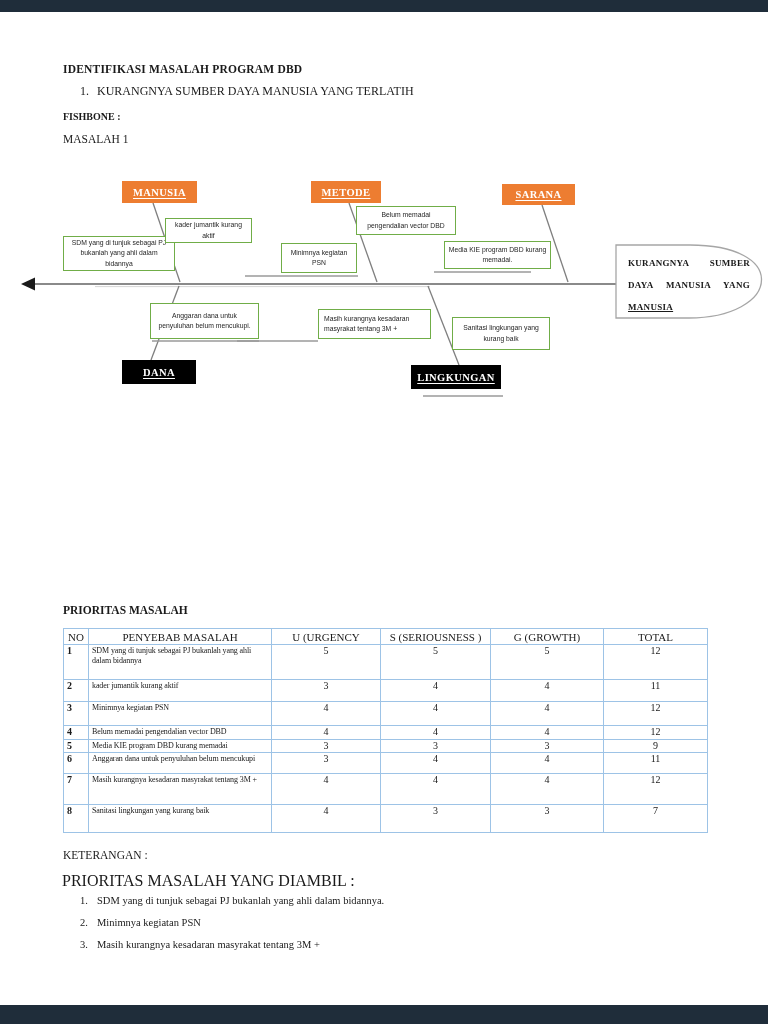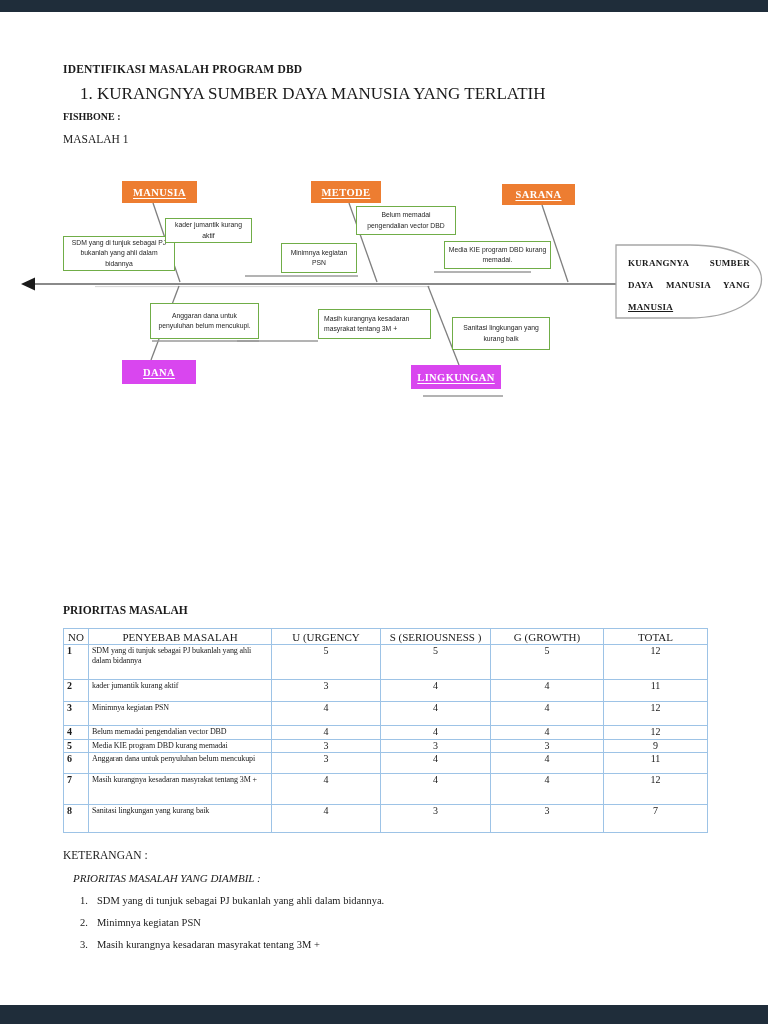--- a/index.html
+++ b/index.html
@@ -4,33 +4,33 @@
 <style>
   html,body{margin:0;padding:0;background:#fff;}
   .screen{position:relative;width:768px;height:1024px;background:#ffffff;overflow:hidden;
           font-family:"Liberation Serif",serif;color:#1a1a1a;}
   .bar{position:absolute;left:0;width:768px;background:#1f2d3a;}
   .bar.top{top:0;height:12px;}
   .bar.bottom{top:1005px;height:19px;}
 
   .abs{position:absolute;}
   .doc-title{left:63px;top:63px;font-weight:bold;font-size:11.5px;letter-spacing:.2px;}
-  .doc-item{left:80px;top:84px;font-size:17px;}
+  .doc-item{left:80px;top:84px;font-size:12px;}
   .doc-item .num{display:inline-block;width:17px;}
   .fb-label{left:63px;top:111px;font-weight:bold;font-size:10px;}
   .masalah{left:63px;top:133px;font-size:11.5px;}
 
   
   .diagram{position:absolute;left:0;top:160px;width:608px;height:245px;}
   .diagram svg{position:absolute;left:0;top:0;}
   .cat{position:absolute;display:flex;align-items:center;justify-content:center;
        color:#fff;font-weight:bold;font-size:10.5px;letter-spacing:.4px;}
   .cat span{text-decoration:underline;text-underline-offset:2px;}
   .cat.orange{background:#ED7D31;}
-  .cat.green{background:#d946ef;}
+  .cat.green{background:#000000;}
   .cause{position:absolute;background:#fff;border:1px solid #70AD47;box-sizing:border-box;
          display:flex;align-items:center;justify-content:center;text-align:center;
          font-family:"Liberation Sans",sans-serif;font-size:6.8px;line-height:1.5;
          color:#262626;padding:1px 3px;}
   .cause.leftalign{justify-content:flex-start;text-align:left;padding-left:5px;}
   .fish-head-text{position:absolute;left:628px;top:92px;width:122px;
                   font-weight:bold;font-size:9px;line-height:22px;letter-spacing:.3px;}
   .fh-line{text-align:justify;text-align-last:justify;}
   .fh-line.last{text-align-last:left;text-decoration:underline;}
 
@@ -40,21 +40,21 @@
   table{border-collapse:collapse;table-layout:fixed;width:644px;}
   th,td{border:1px solid #9DC3E6;padding:0 3px;overflow:hidden;}
   th{font-weight:normal;font-size:11px;height:15px;text-align:center;padding:0;}
   td{vertical-align:top;}
   td.no{font-weight:bold;font-size:10px;}
   td.cause-cell{font-size:8px;line-height:1.3;letter-spacing:-.1px;padding-top:1px;}
   td.score{text-align:center;font-size:10px;}
 
   
   .keterangan{left:63px;top:849px;font-size:11.5px;}
-  .prio-label{left:73px;top:872px;font-size:11px;font-style:italic;}
+  .prio-label{left:62px;top:872px;font-size:16px;}
   .note-item{left:80px;font-size:10.5px;}
   .note-item .num{display:inline-block;width:17px;}
 </style>
 </head>
 <body>
 
 <div class="screen">
   <div class="bar top"></div>
   <div class="bar bottom"></div>
 

